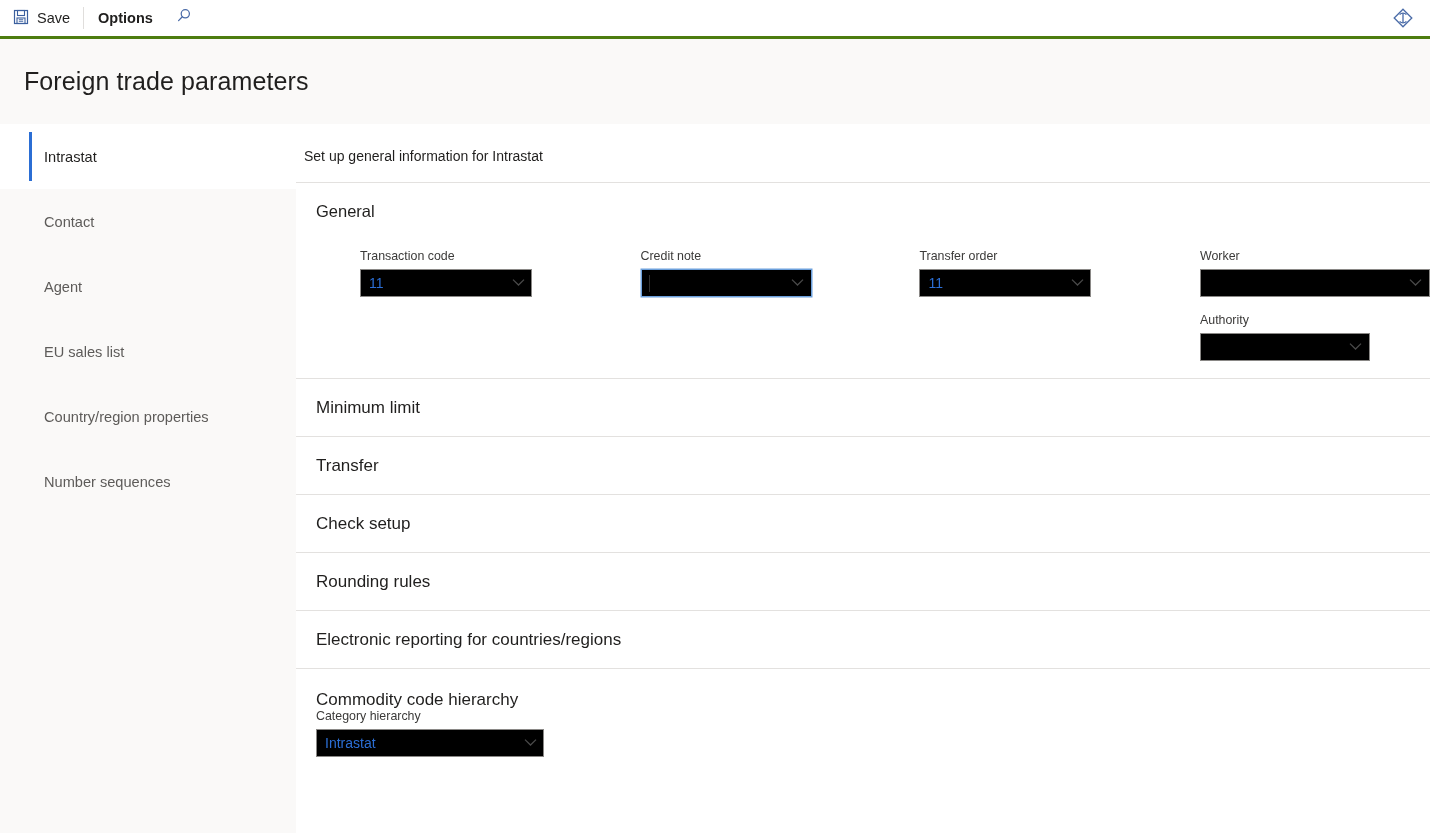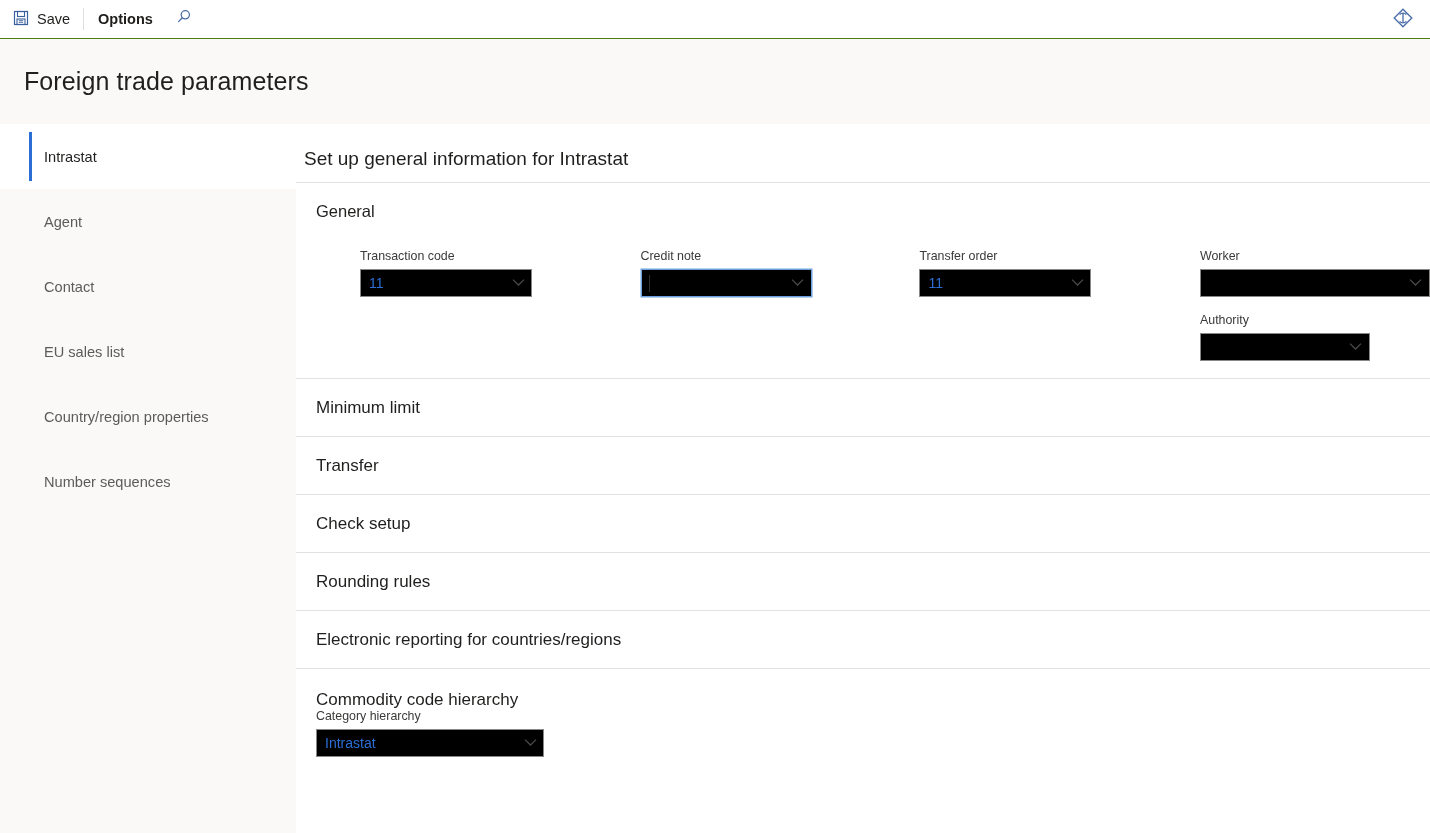--- a/index.html
+++ b/index.html
@@ -10,21 +10,21 @@
     overflow: hidden;
     background: #ffffff;
     font-family: "Liberation Sans", sans-serif;
     color: #201f1e;
   }
 
   
   .toolbar {
     height: 39px;
     background: #ffffff;
-    border-bottom: 1px solid #4d7c0f;
+    border-bottom: 3px solid #4d7c0f;
     display: flex;
     align-items: center;
     position: relative;
   }
   .tb-group {
     display: flex;
     align-items: center;
     height: 39px;
   }
   .tb-btn {
@@ -124,21 +124,21 @@
   .content {
     flex: 1 1 auto;
     background: #ffffff;
     overflow: hidden;
   }
   .content-head {
     padding: 24px 0 0 8px;
     height: 58px;
   }
   .content-title {
-    font-size: 19px;
+    font-size: 14px;
     font-weight: normal;
     color: #201f1e;
     padding-left: 0;
   }
   .section {
     border-top: 1px solid #e3e1df;
     padding-left: 20px;
   }
   .section-title {
     font-size: 17px;
@@ -275,24 +275,24 @@
   <div class="page-title">Foreign trade parameters</div>
 </div>
 
 <div class="body-wrap">
 
   <div class="sidebar">
     <div class="side-item selected">
       <span>Intrastat</span>
     </div>
     <div class="side-item">
+      <span>Contact</span>
+    </div>
+    <div class="side-item">
       <span>Agent</span>
-    </div>
-    <div class="side-item">
-      <span>Contact</span>
     </div>
     <div class="side-item">
       <span>EU sales list</span>
     </div>
     <div class="side-item">
       <span>Country/region properties</span>
     </div>
     <div class="side-item">
       <span>Number sequences</span>
     </div>

